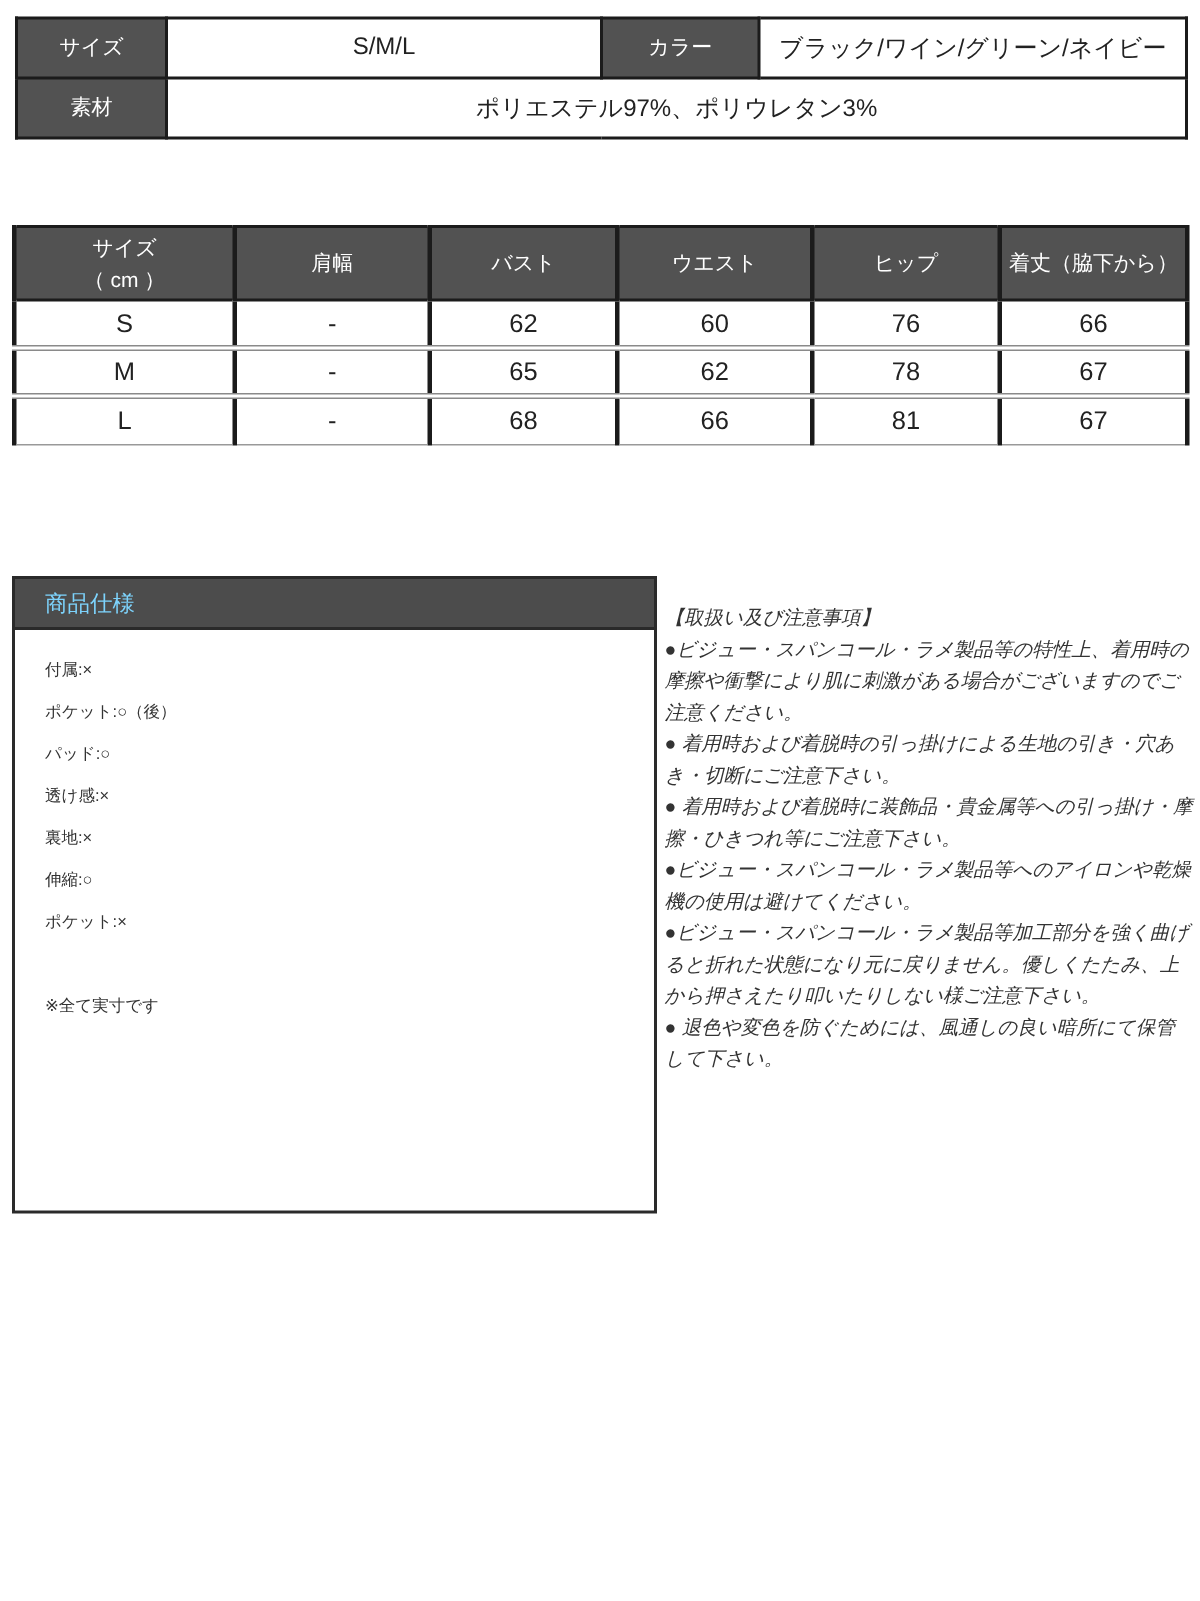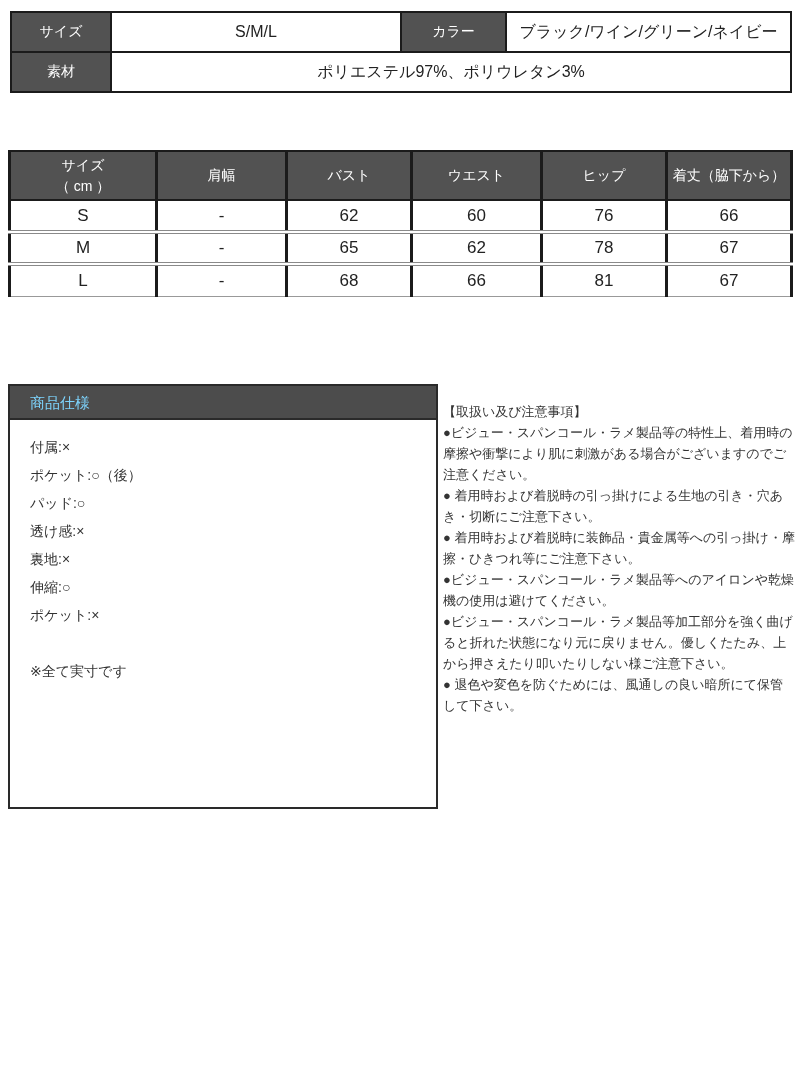--- a/index.html
+++ b/index.html
@@ -86,34 +86,34 @@
     height: 34px;
     background: #4c4c4c;
     color: #7dd3fc;
     font-size: 15px;
     line-height: 34px;
     padding-left: 20px;
     border-bottom: 2px solid #2a2a2a;
   }
   .spec-box .items {
     padding: 13px 10px 0 20px;
-    font-size: 14px;
+    font-size: 11px;
   }
   .spec-box .items .spec-item { line-height: 28px; }
   .spec-box .note { margin-top: 28px; line-height: 28px; }
 
   .care-notes {
     width: 352px;
     margin-left: 5px;
     padding-top: 17px;
     font-size: 13px;
     line-height: 21px;
     color: #333333;
   }
-  .care-notes p { margin: 0; }
+  .care-notes p { margin: 0; font-style: italic; }
 </style>
 </head>
 <body>
 
 <table class="info-table">
   <colgroup>
     <col style="width:100px">
       <col style="width:290px">
       <col style="width:105px">
       <col style="width:285px">

